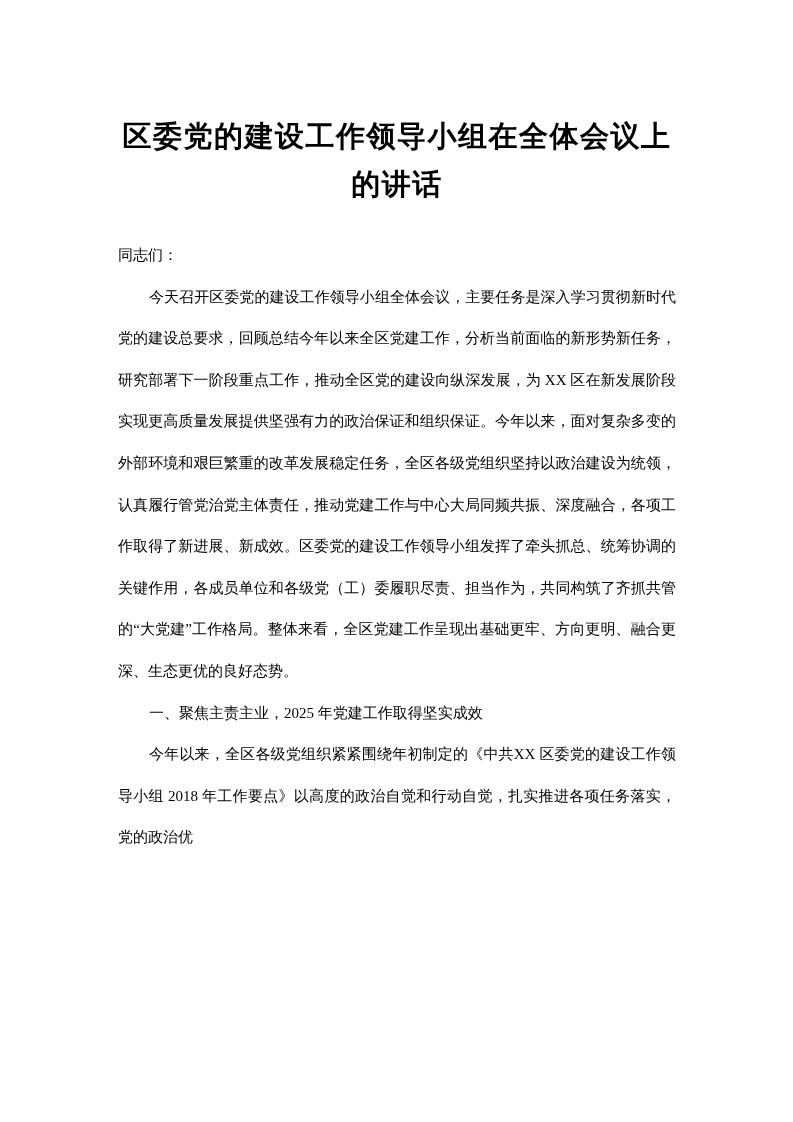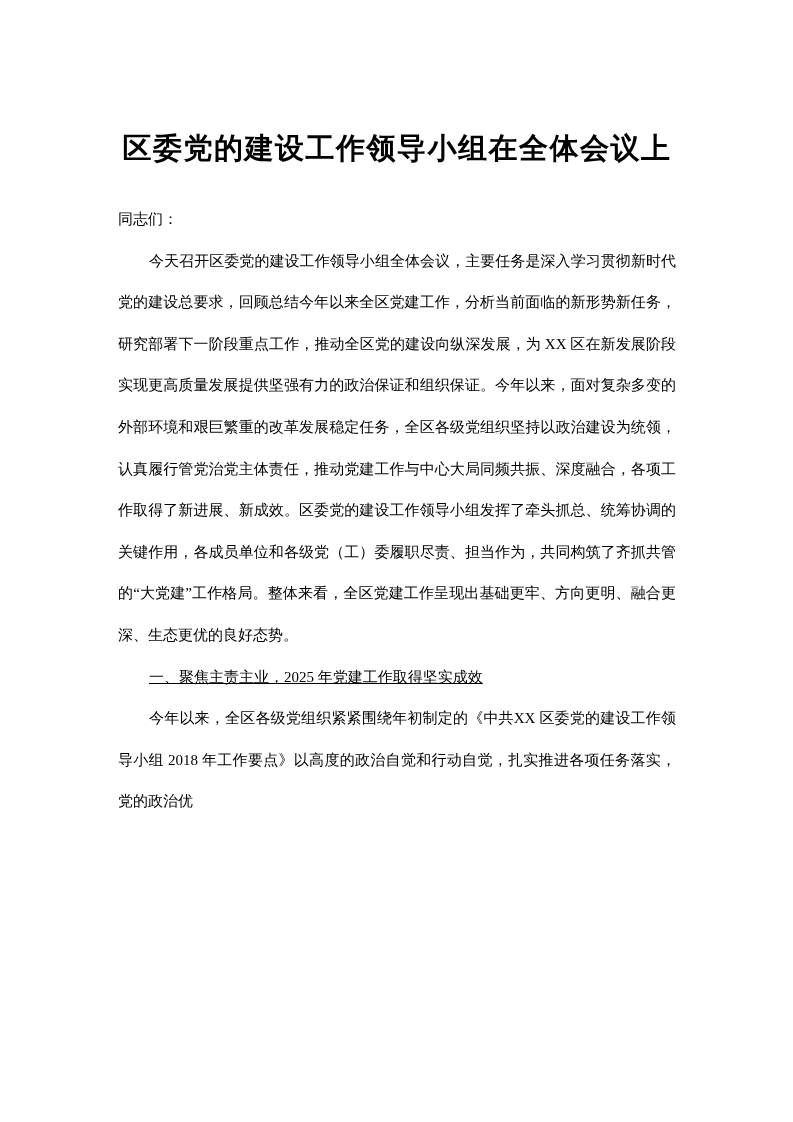--- a/index.html
+++ b/index.html
@@ -12,21 +12,21 @@
     width: 793px;
     height: 1122px;
     background: #ffffff;
     overflow: hidden;
     color: #000000;
     font-family: "Liberation Serif", "DejaVu Serif", serif;
   }
   .content {
     position: absolute;
     left: 118px;
-    top: 124px;
+    top: 112px;
     width: 558px;
   }
   .doc-title {
     margin: 0 0 27px 0;
     font-size: 29px;
     line-height: 48px;
     font-weight: bold;
     text-align: center;
     letter-spacing: 1.5px;
     font-family: "Liberation Serif", "DejaVu Serif", serif;
@@ -42,31 +42,31 @@
   }
   .salutation {
     text-indent: 0;
   }
   .para {
     text-indent: 31px;
   }
   .section-heading {
     text-indent: 31px;
     text-align: left;
-    text-decoration: underline;
   }
 </style>
 </head>
 <body>
 
 <div class="page">
   <div class="content">
 
     <h1 class="doc-title">
       <span class="title-line">区委党的建设工作领导小组在全体会议上</span>
+      <span class="title-line">的讲话</span>
     </h1>
 
     <div class="body-text">
       <p class="salutation">同志们：</p>
 
       <p class="para">今天召开区委党的建设工作领导小组全体会议，主要任务是深入学习贯彻新时代党的建设总要求，回顾总结今年以来全区党建工作，分析当前面临的新形势新任务，研究部署下一阶段重点工作，推动全区党的建设向纵深发展，为 XX 区在新发展阶段实现更高质量发展提供坚强有力的政治保证和组织保证。今年以来，面对复杂多变的外部环境和艰巨繁重的改革发展稳定任务，全区各级党组织坚持以政治建设为统领，认真履行管党治党主体责任，推动党建工作与中心大局同频共振、深度融合，各项工作取得了新进展、新成效。区委党的建设工作领导小组发挥了牵头抓总、统筹协调的关键作用，各成员单位和各级党（工）委履职尽责、担当作为，共同构筑了齐抓共管的“大党建”工作格局。整体来看，全区党建工作呈现出基础更牢、方向更明、融合更深、生态更优的良好态势。</p>
 
       <p class="section-heading">一、聚焦主责主业，2025 年党建工作取得坚实成效</p>
 
       <p class="para">今年以来，全区各级党组织紧紧围绕年初制定的《中共XX 区委党的建设工作领导小组 2018 年工作要点》以高度的政治自觉和行动自觉，扎实推进各项任务落实，党的政治优</p>

